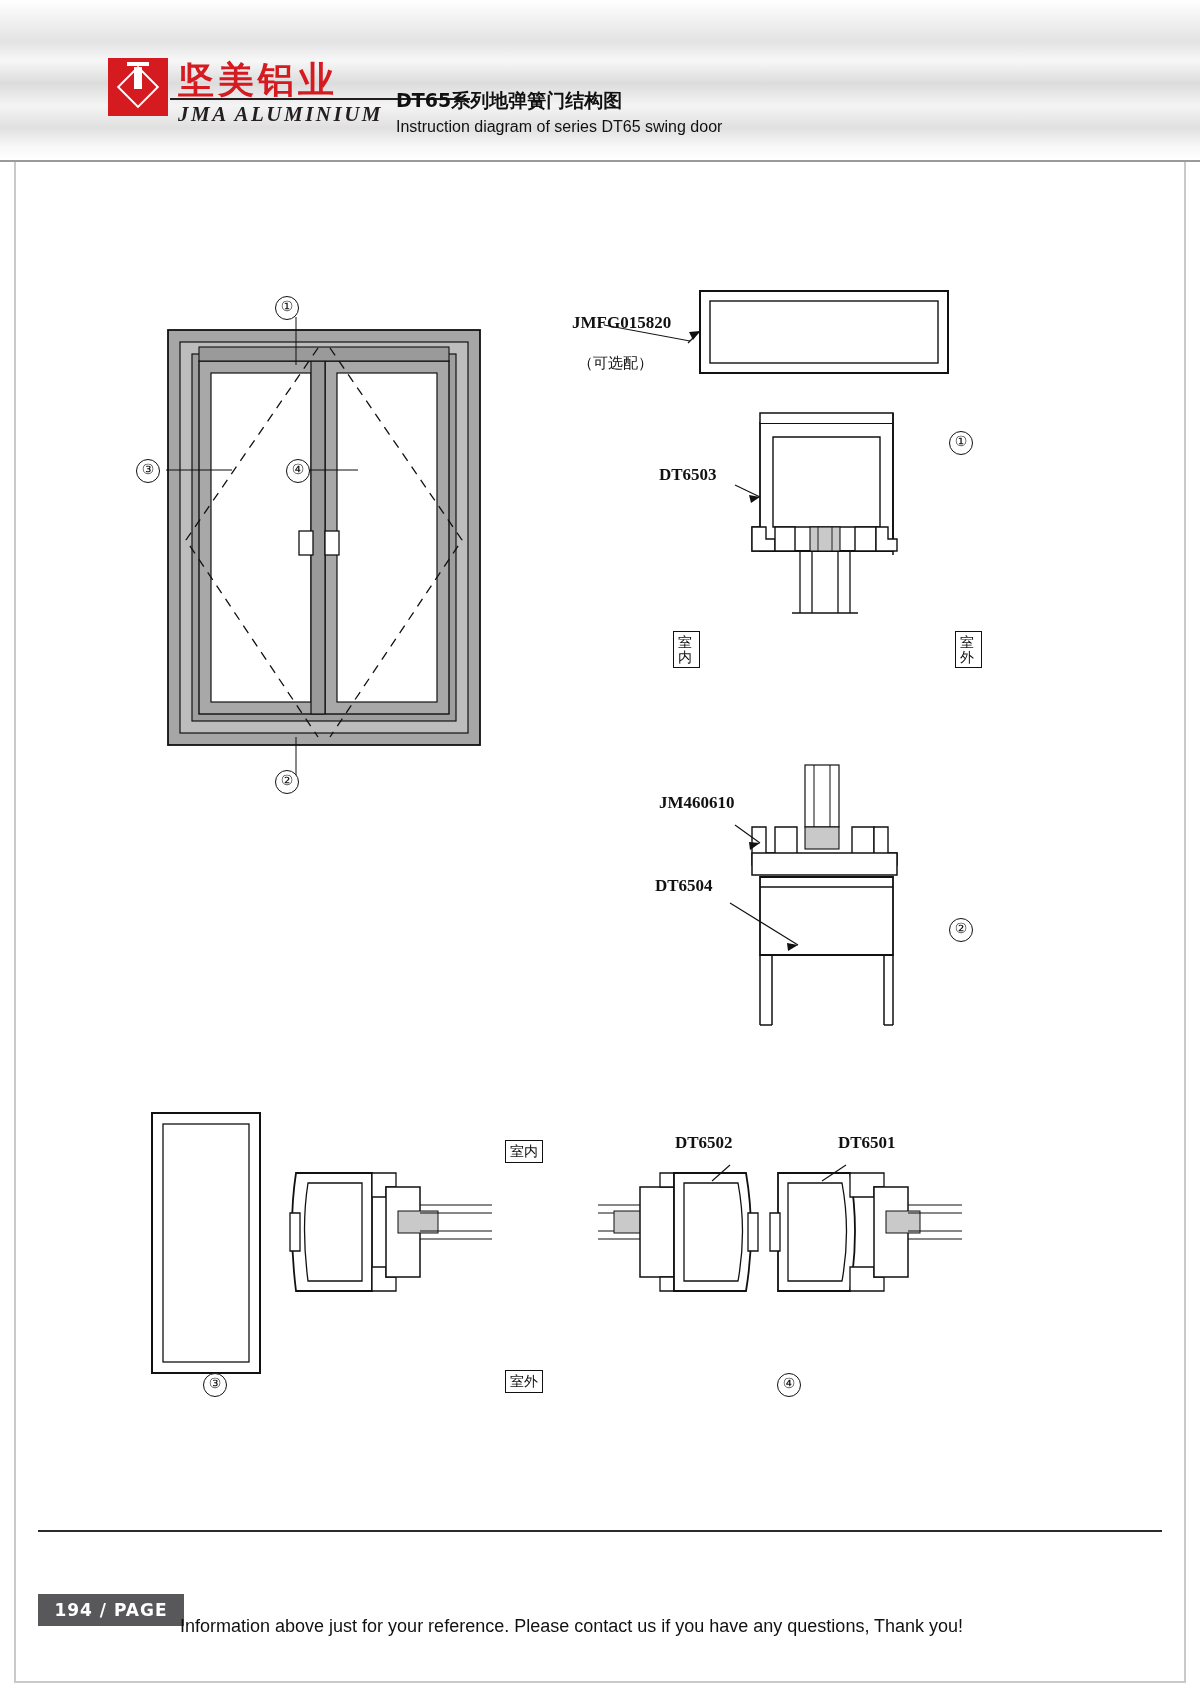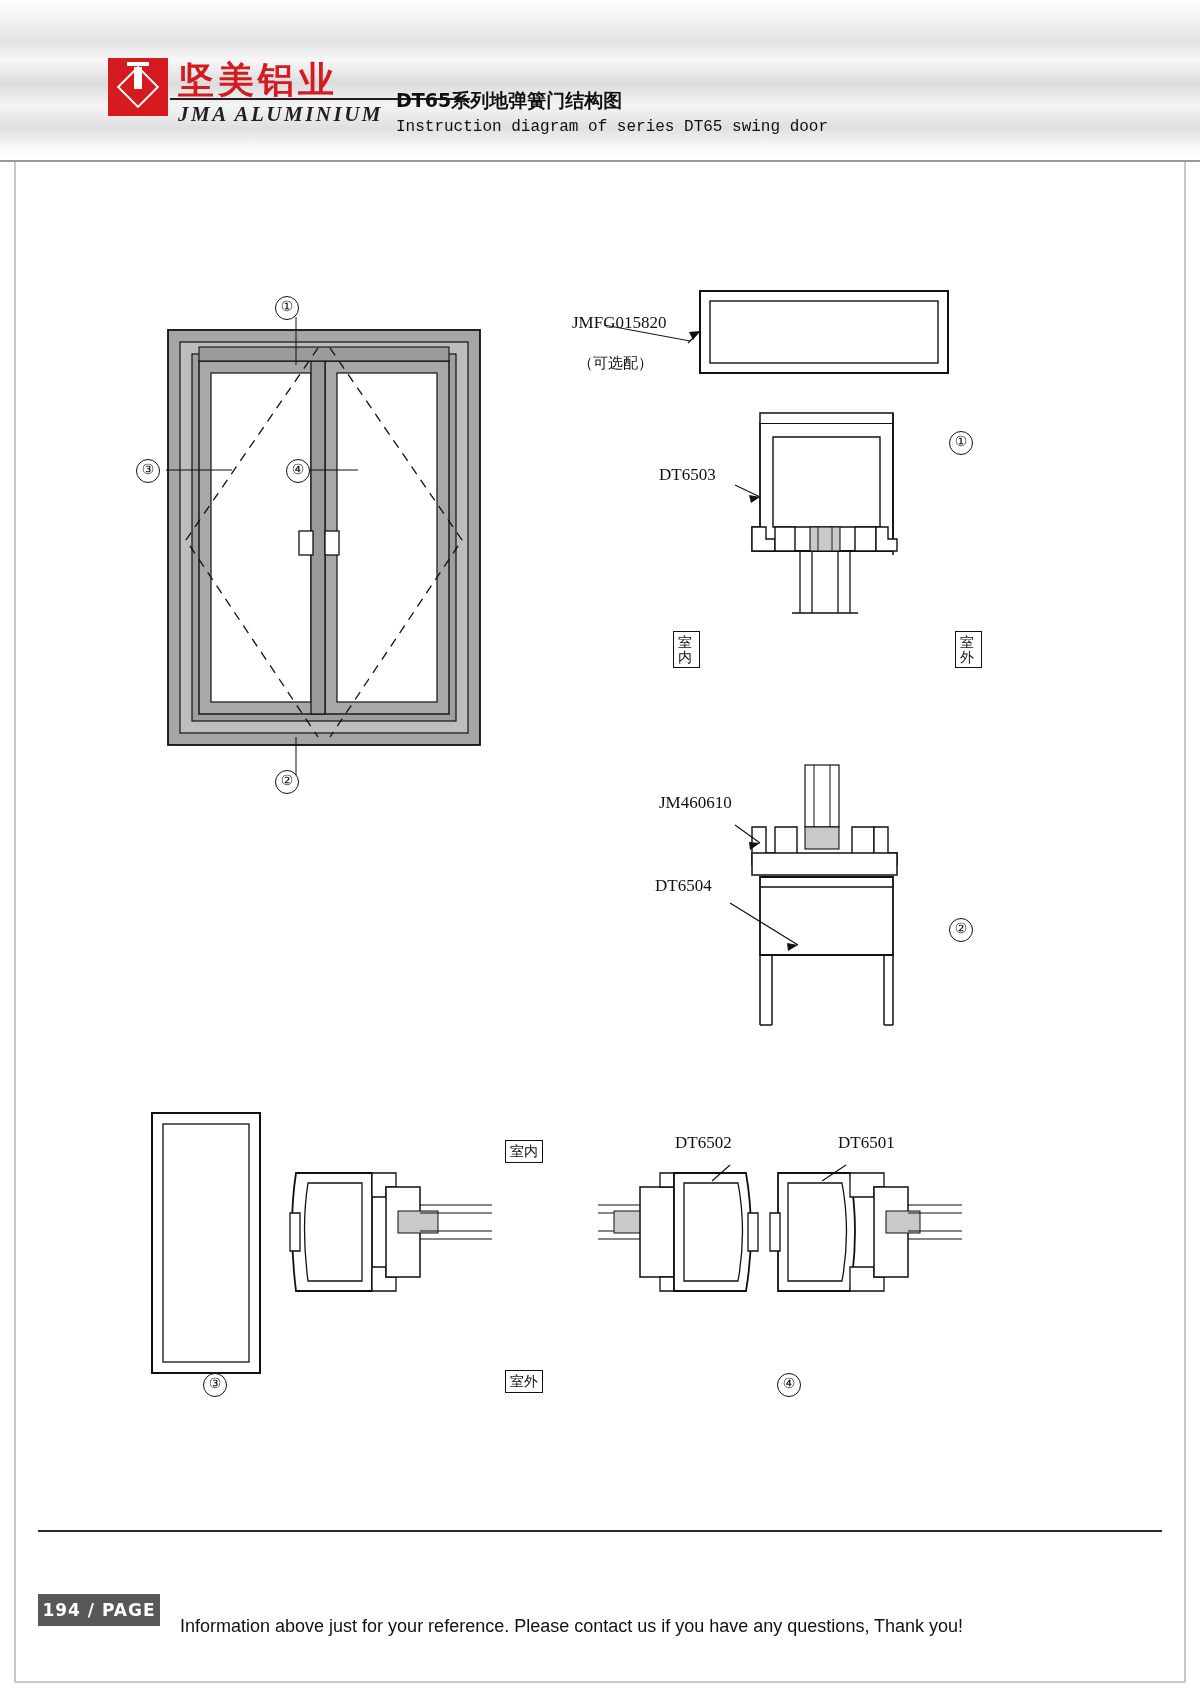--- a/index.html
+++ b/index.html
@@ -127,40 +127,41 @@
     font-family: "DejaVu Sans", sans-serif;
     font-size: 19px;
     font-weight: bold;
     color: #111;
     white-space: nowrap;
   }
   .title-en {
     position: absolute;
     left: 396px;
     top: 118px;
-    font-family: Liberation Mono, monospace;
+    font-family: Liberation Sans, sans-serif;
     font-size: 16px;
     color: #111;
     white-space: nowrap;
   }
 
   
   #canvas {
     position: absolute;
     left: 0;
     top: 165px;
     width: 1200px;
     height: 1330px;
   }
   .lbl {
     position: absolute;
     font-family: "Liberation Serif", serif;
     font-size: 17px;
     color: #111;
     white-space: nowrap;
+    font-weight: bold;
   }
   .lbl-cn {
     position: absolute;
     font-family: "DejaVu Sans", sans-serif;
     font-size: 15px;
     color: #111;
     white-space: nowrap;
   }
   .boxlabel {
     position: absolute;
@@ -205,21 +206,21 @@
     left: 38px;
     top: 18px;
     width: 1124px;
     height: 2px;
     background: #2b2b2b;
   }
   .page-tag {
     position: absolute;
     left: 38px;
     top: 82px;
-    width: 122px;
+    width: 146px;
     height: 32px;
     background: #58585a;
     color: #ffffff;
     font-family: "DejaVu Sans", sans-serif;
     font-size: 17px;
     font-weight: bold;
     letter-spacing: 1px;
     line-height: 32px;
     text-align: center;
   }

